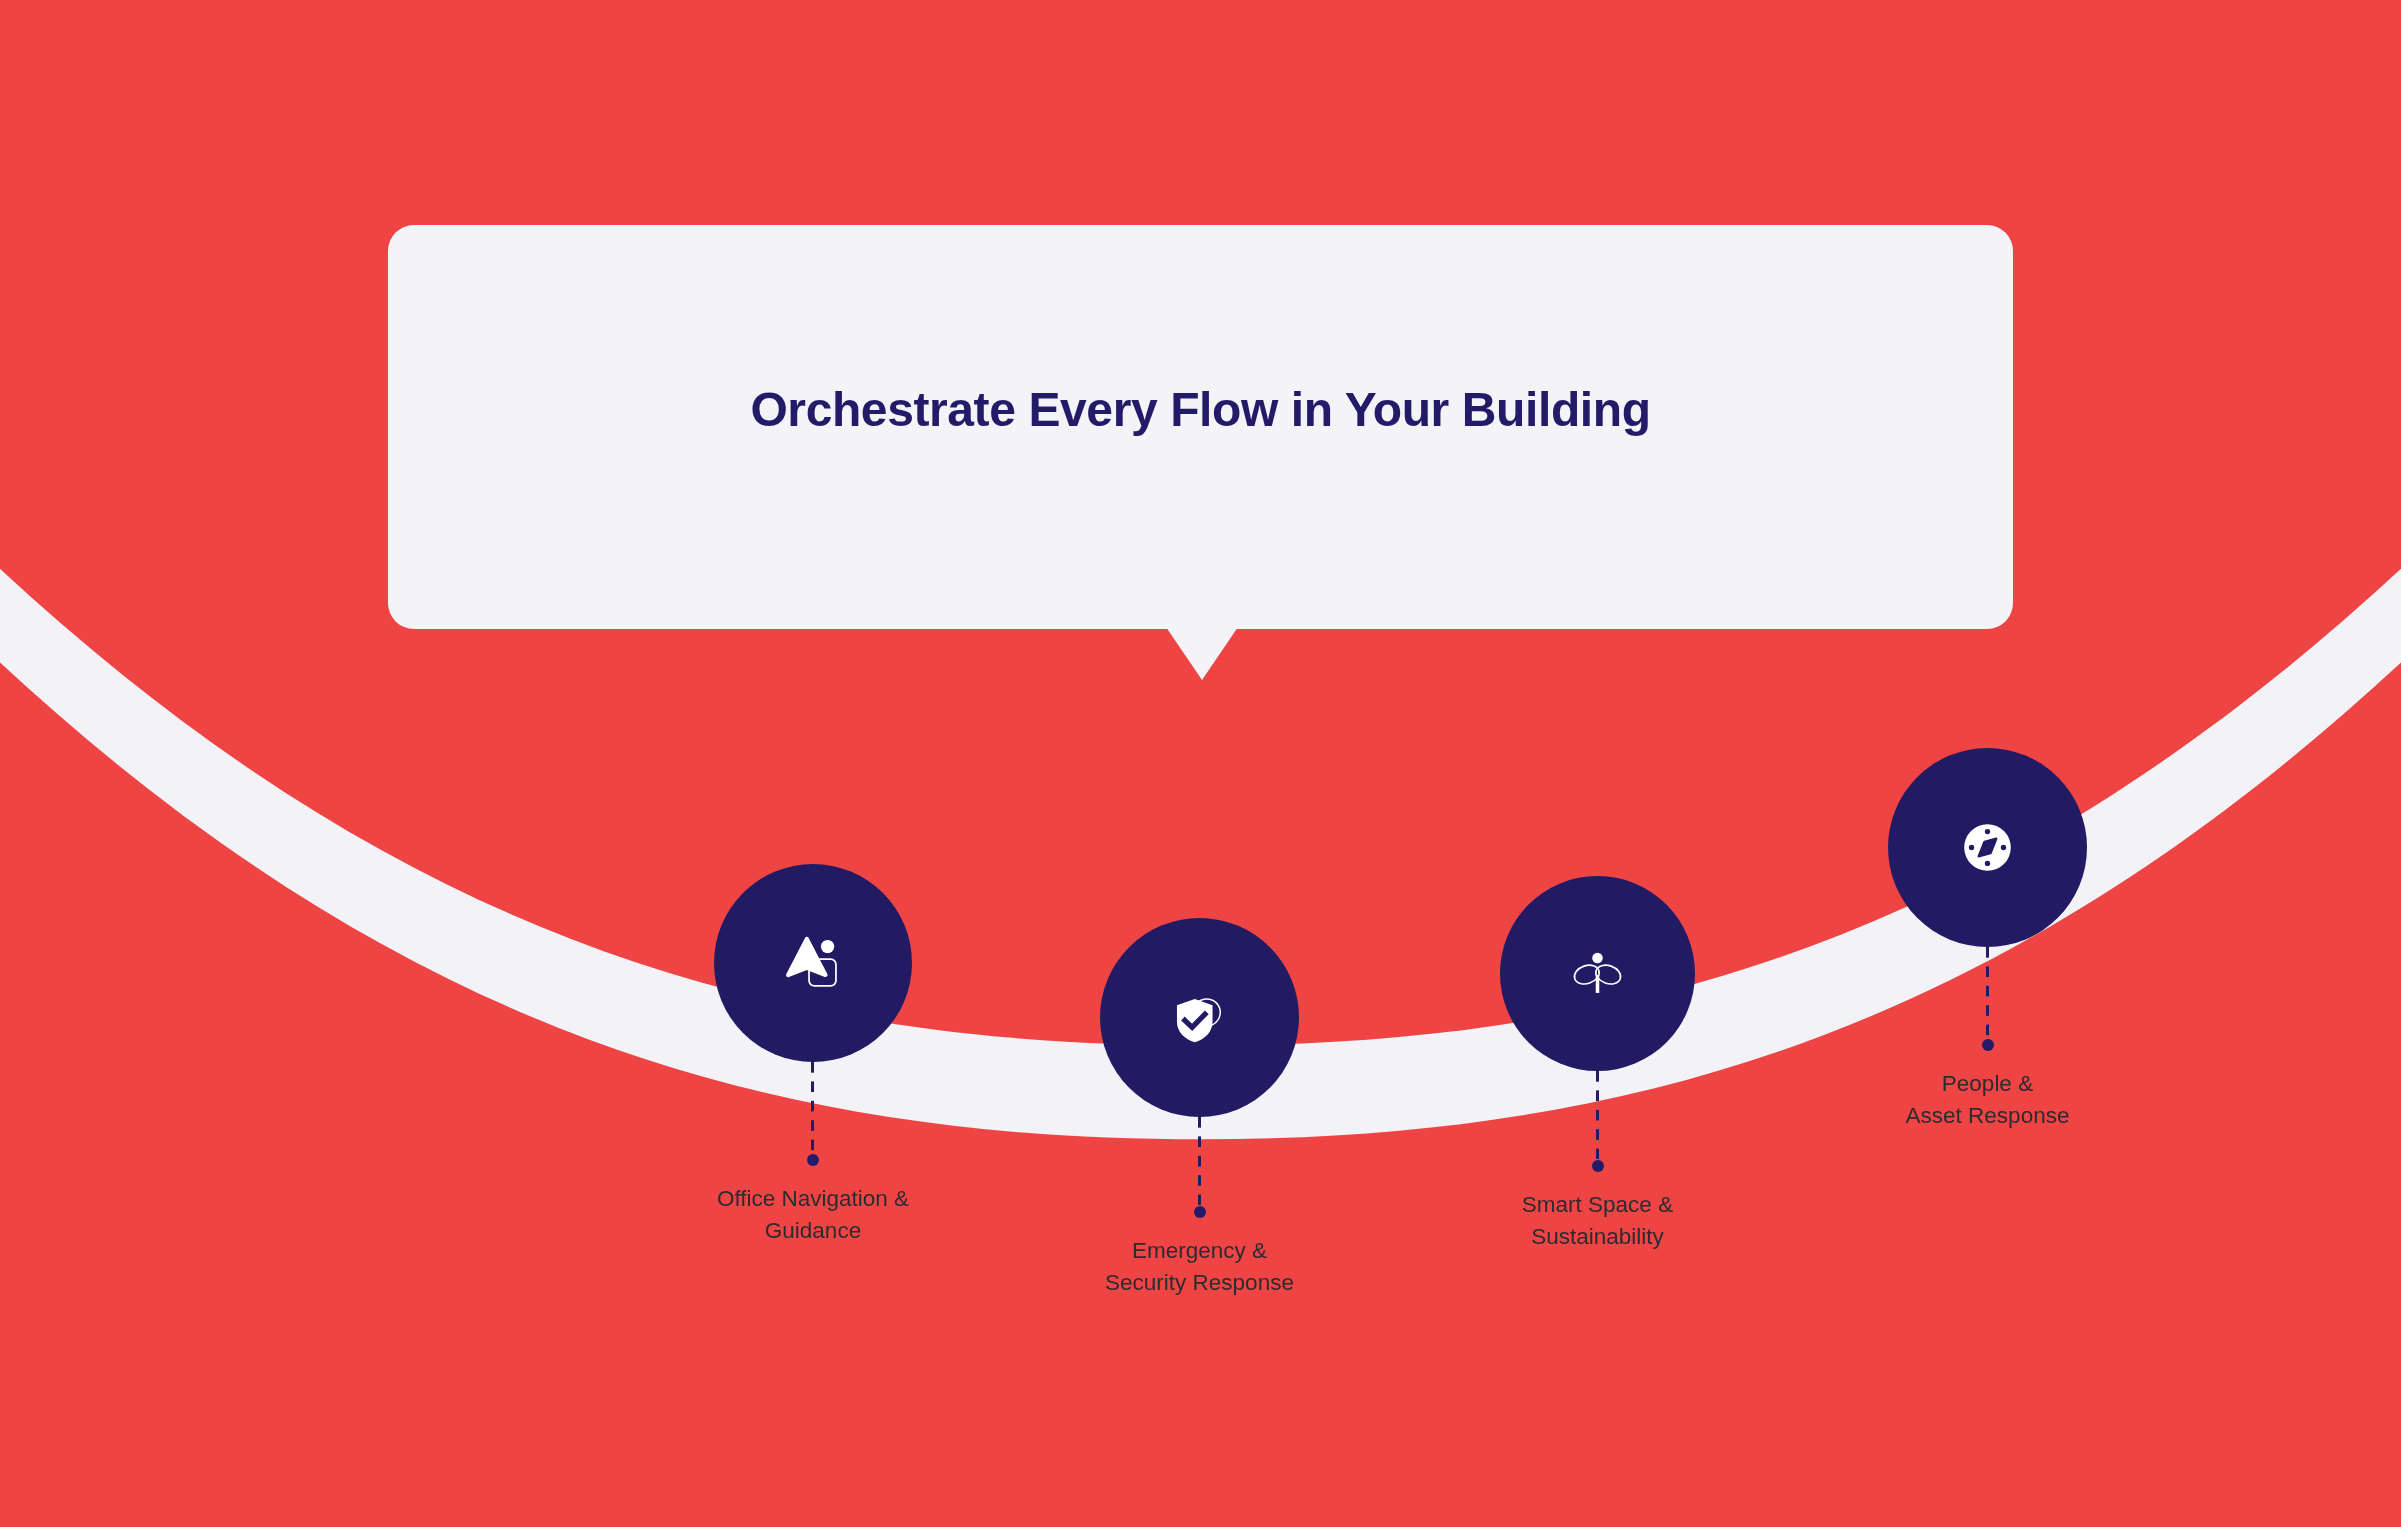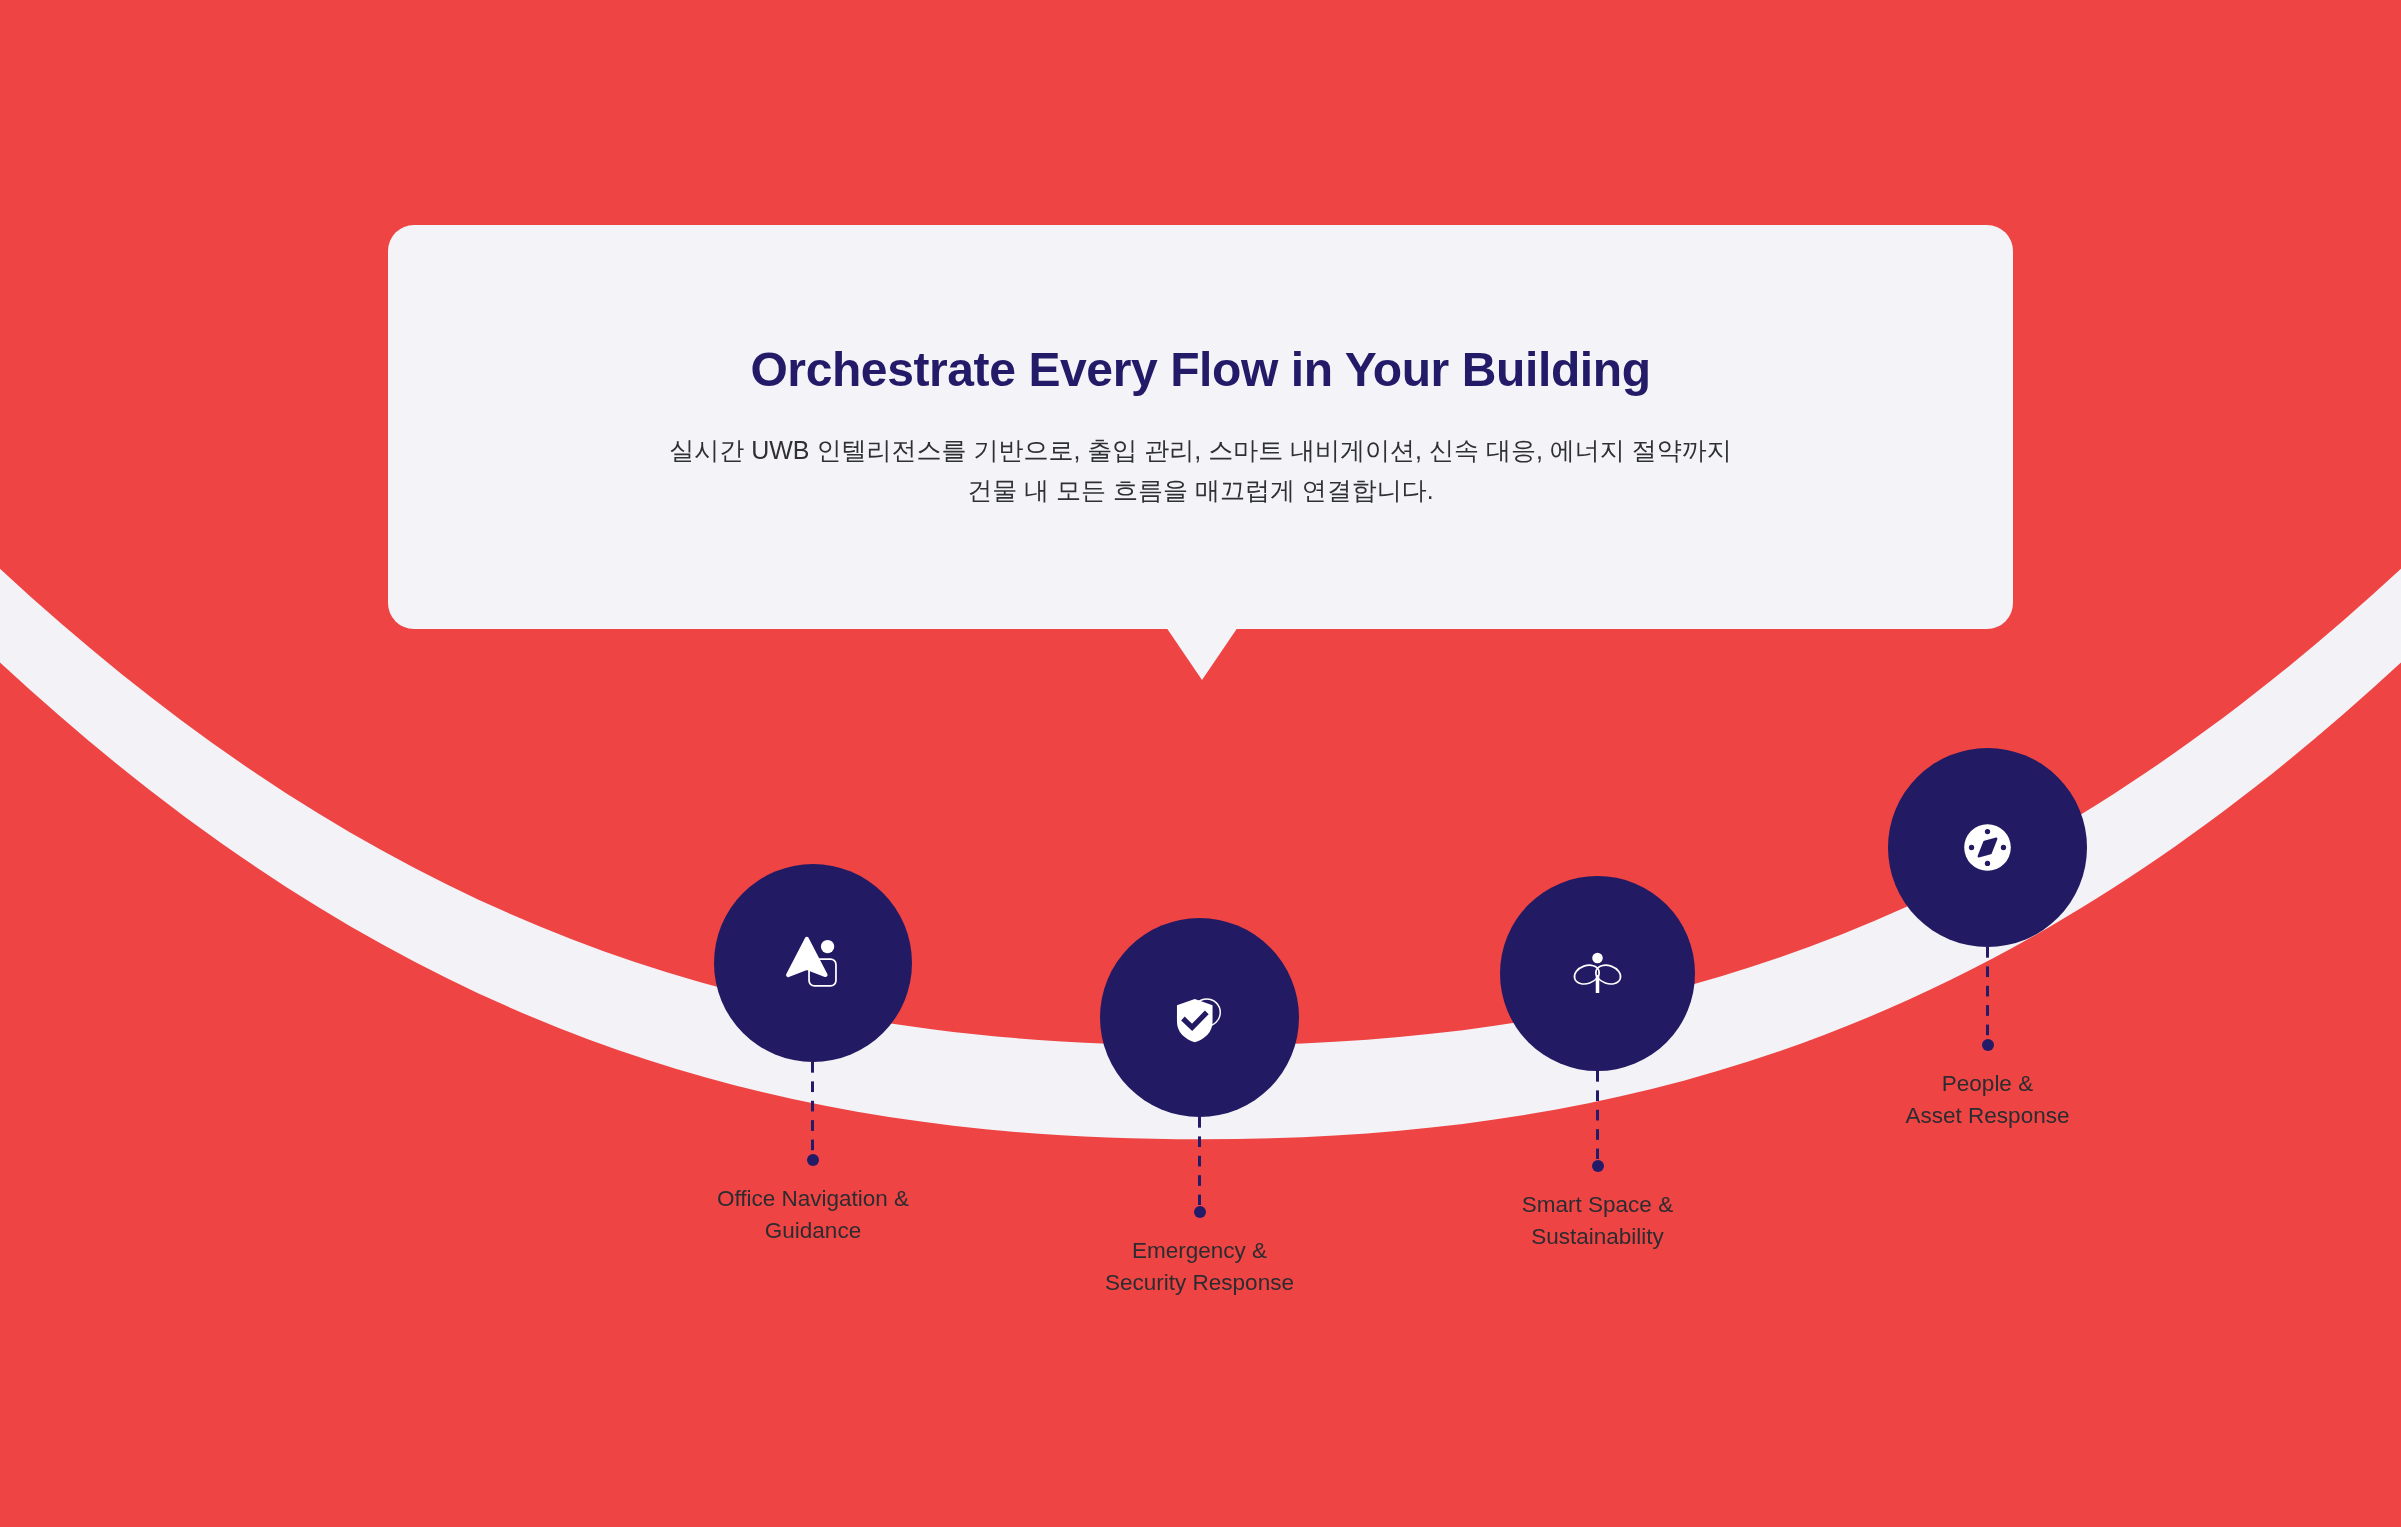--- a/index.html
+++ b/index.html
@@ -148,24 +148,20 @@
              C 620 1500, 1230 1672, 1920 1672
              C 2610 1672, 3220 1500, 3880 872
              L 3880 1022
              C 3220 1650, 2610 1822, 1920 1822
              C 1230 1822, 620 1650, -40 1022
              Z" fill="#f2f2f7"></path>
   </svg>
 
   <div id="callout-card">
     <h1 id="headline">Orchestrate Every Flow in Your Building</h1>
-    <p id="subtitle">
-      <span class="ln">실시간 UWB 인텔리전스를 기반으로, 출입 관리, 스마트 내비게이션, 신속 대응, 에너지 절약까지</span>
-      <span class="ln">건물 내 모든 흐름을 매끄럽게 연결합니다.</span>
-    </p>
   </div>
   <div id="callout-tail"></div>
 
 
   <div class="node" id="node-3">
     <div class="node-circle">
       <svg class="svg-icon" width="70" height="70" viewBox="0 0 48 48" xmlns="http://www.w3.org/2000/svg">
         <circle cx="28.6" cy="20.2" r="9.3" fill="none" stroke="#ffffff" stroke-width="1.0"></circle>
         <path d="M20.4 11.0 L32.6 15.3 L32.6 26.5
                  C32.6 33.6 27.4 38.3 20.4 40.6

